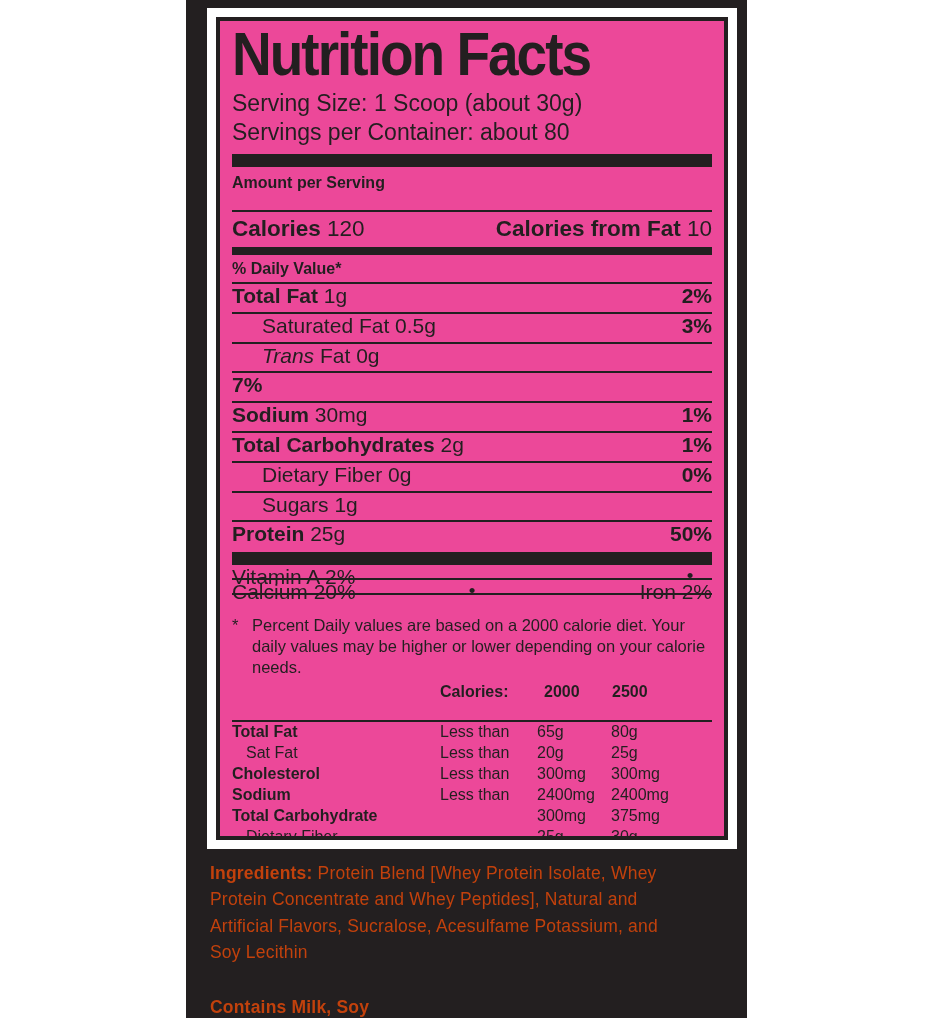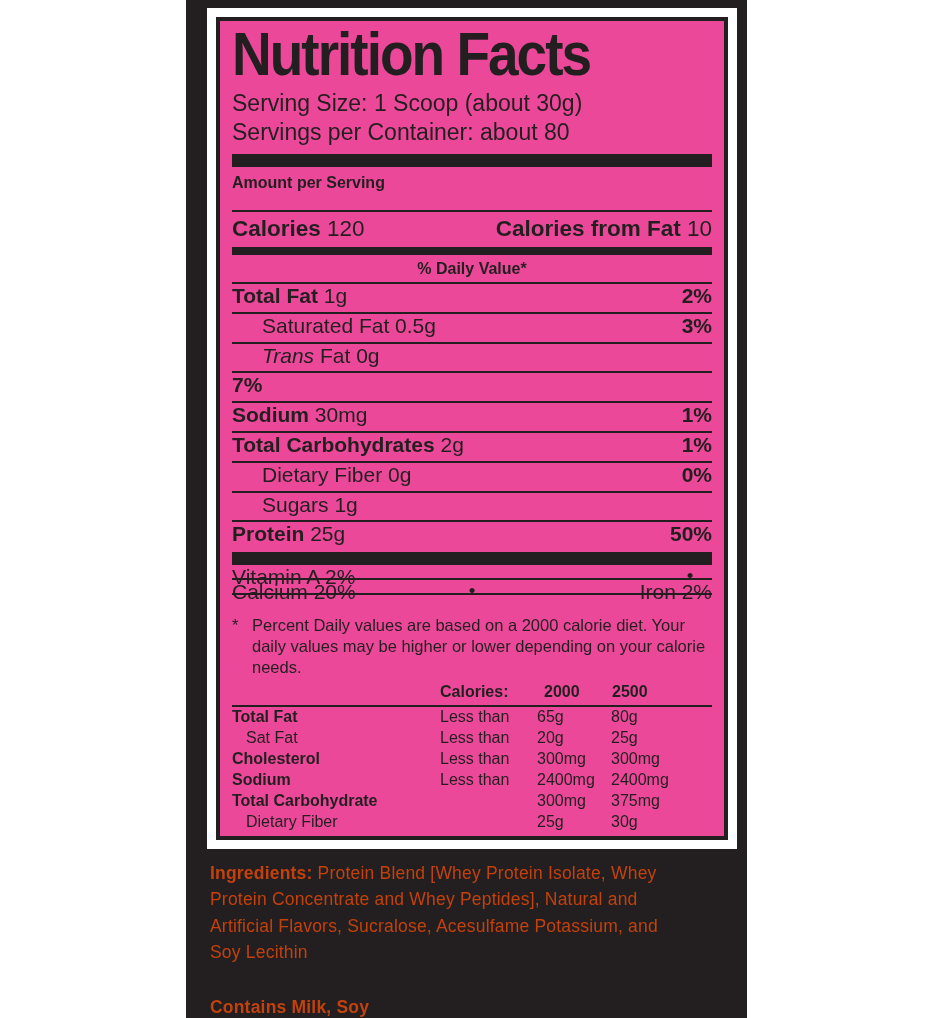--- a/index.html
+++ b/index.html
@@ -45,21 +45,21 @@
     font-size: 16px; font-weight: bold;
     padding: 7px 0 18px;
     border-bottom: 2px solid #231f20;
   }
   .calories-row {
     display: flex; justify-content: space-between; align-items: flex-start;
     font-size: 22.5px; padding: 4px 0 5px;
   }
   .bar-med { height: 8px; background: #231f20; }
   .dv-header {
-    text-align: center; font-weight: bold; font-size: 16px;
+    text-align: left; font-weight: bold; font-size: 16px;
     padding: 5px 0 4px;
     border-bottom: 2px solid #231f20;
   }
   .nrow {
     display: flex; justify-content: space-between; align-items: flex-start;
     font-size: 21px; height: 29.8px;
     border-bottom: 2px solid #231f20;
   }
   .nrow.no-rule { border-bottom: none; }
   .nname b { font-weight: bold; }
@@ -77,21 +77,21 @@
   .footnote {
     font-size: 16.5px; line-height: 21px;
     padding: 20px 0 3px 20px;
   }
   .fn-star { display: inline-block; width: 20px; margin-left: -20px; }
   .ref-header, .ref-row {
     display: grid;
     grid-template-columns: 208px 97px 74px 1fr;
     font-size: 16px;
   }
-  .ref-header { font-weight: bold; padding: 2px 0 4px; border-bottom: 2px solid #231f20; }
+  .ref-header { font-weight: bold; padding: 2px 0 19px; border-bottom: 2px solid #231f20; }
   .ref-header .rh-2000 { padding-left: 7px; }
   .ref-header .rh-2500 { padding-left: 1px; }
   .ref-row { line-height: 20.9px; }
   .ref-row .rname { font-weight: bold; }
   .ref-row .rname.plain { font-weight: normal; padding-left: 14px; }
   .footer {
     position: absolute; left: 210px; top: 860px;
     width: 468px;
     color: #c2410c;
   }

